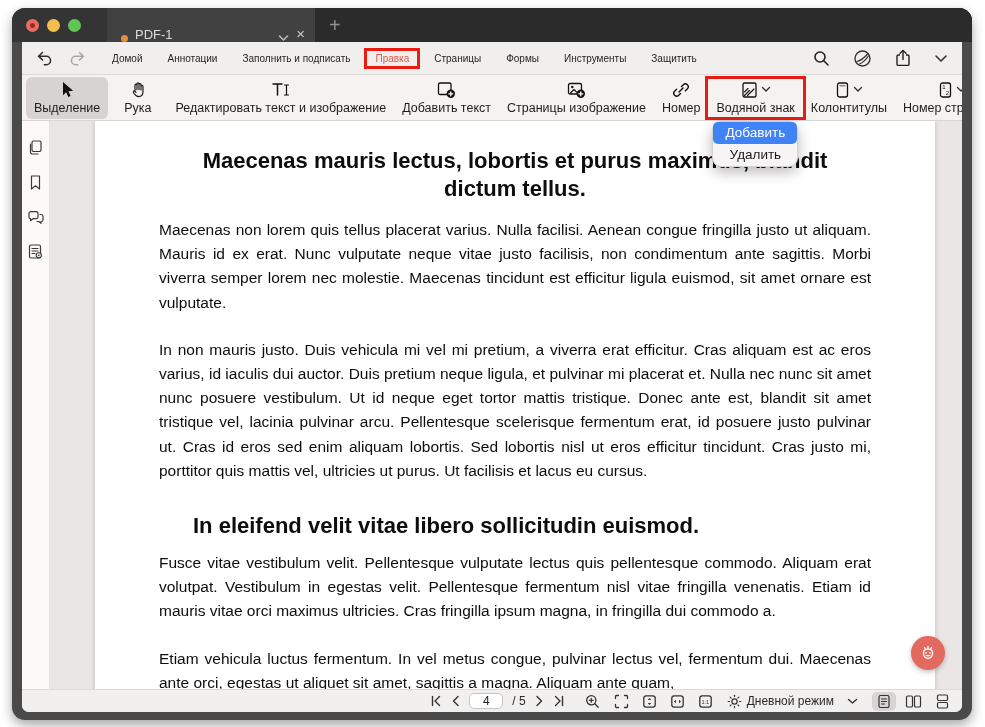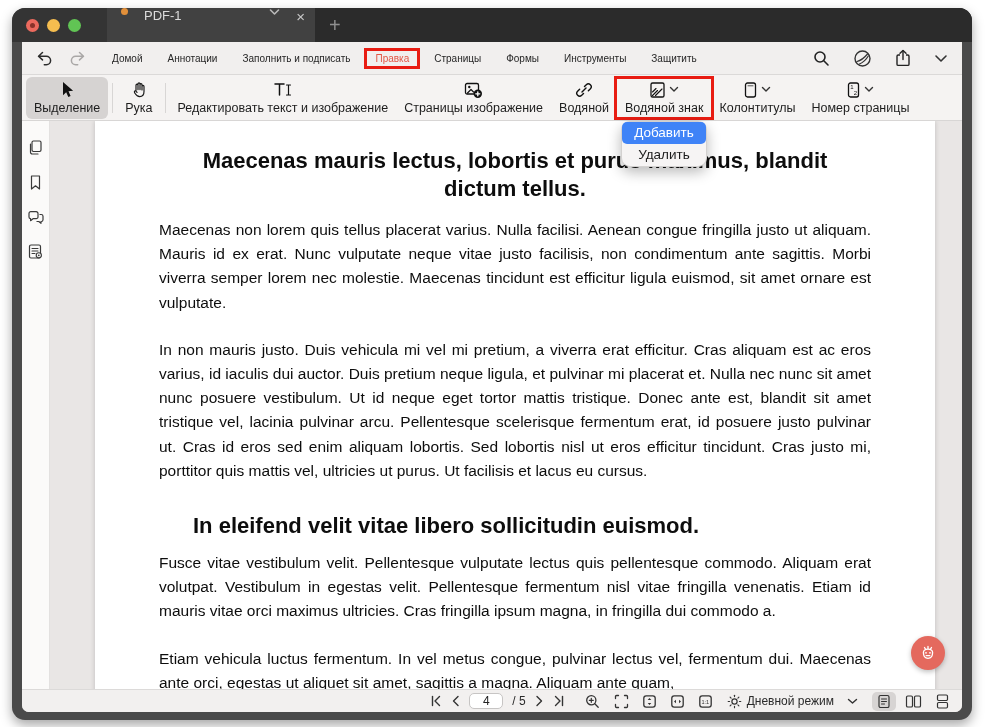--- a/index.html
+++ b/index.html
@@ -16,21 +16,21 @@
   .titlebar { height:34px; background:#343434; border-radius:13px 13px 0 0;
     display:flex; align-items:center; overflow:hidden; }
   .lights { display:flex; gap:8px; padding:0 14px 0 14px; }
   .light { width:13px; height:13px; border-radius:50%; position:relative; }
   .light.red { background:#ec6a5e; }
   .light.red::after { content:""; position:absolute; left:4px; top:4px; width:5px; height:5px;
     border-radius:50%; background:#8a322a; }
   .light.yellow { background:#f5bd4f; }
   .light.green { background:#61c454; }
   .tab { margin-left:12px; height:34px; width:208px; background:#414141;
-    display:flex; align-items:flex-start; gap:16px; padding:0 10px 0 14px; color:#dcdcdc; font-size:13px; }
+    display:flex; align-items:flex-end; gap:7px; padding:0 10px 0 14px; color:#dcdcdc; font-size:13px; }
   .tab .dot { width:7px; height:7px; border-radius:50%; background:#e2903a; flex:0 0 auto; }
   .tab .title { flex:1; }
   .tab-after { flex:1; height:34px; background:#2b2b2b; display:flex; align-items:center; }
   .newtab { color:#8f8f8f; font-size:20px; margin-left:14px; line-height:1; }
 
   
   .content { position:absolute; left:10px; right:10px; top:34px; bottom:8px;
     background:#f1efee; border-radius:0 0 7px 7px; display:flex; flex-direction:column; overflow:hidden; }
 
   
@@ -202,39 +202,51 @@
                 <path d="M13.5 4h4M15.5 4v10M13.5 14h4" fill="none" stroke="#111" stroke-width="1.2" stroke-linecap="round"></path>
               </svg>
         </span>
           </div>
         <div>Редактировать текст и изображение</div>
       </div>
       <div class="tbtn">
         <div class="ticonrow">
             <span>
           <svg width="19" height="18" viewBox="0 0 19 18">
+                <rect x="1.5" y="2" width="12.5" height="11.5" rx="1.6" fill="none" stroke="#111" stroke-width="1.3"></rect>
+                <circle cx="13.8" cy="12.8" r="4.2" fill="#111"></circle>
+                <path d="M13.8 10.8v4M11.8 12.8h4" stroke="#fff" stroke-width="1.3" stroke-linecap="round"></path>
+              </svg>
+        </span>
+          </div>
+        <div>Добавить текст</div>
+      </div>
+      <div class="tbtn">
+        <div class="ticonrow">
+            <span>
+          <svg width="19" height="18" viewBox="0 0 19 18">
                 <rect x="1.5" y="2.5" width="13" height="10.5" rx="1.6" fill="none" stroke="#111" stroke-width="1.3"></rect>
                 <circle cx="5.3" cy="6" r="1.2" fill="#111"></circle>
                 <path d="M3.5 12l3.5-3.5 2.5 2.5" fill="none" stroke="#111" stroke-width="1.2" stroke-linecap="round" stroke-linejoin="round"></path>
                 <circle cx="13.8" cy="12.8" r="4.2" fill="#111"></circle>
                 <path d="M13.8 10.8v4M11.8 12.8h4" stroke="#fff" stroke-width="1.3" stroke-linecap="round"></path>
               </svg>
         </span>
           </div>
         <div>Страницы изображение</div>
       </div>
       <div class="tbtn">
         <div class="ticonrow">
             <span>
           <svg width="18" height="18" viewBox="0 0 18 18">
                 <path d="M9.5 5.5l1.8-1.8a2.9 2.9 0 0 1 4.1 4.1l-2 2M8.5 12.5l-1.8 1.8a2.9 2.9 0 0 1-4.1-4.1l2-2M7 11l4-4" fill="none" stroke="#111" stroke-width="1.4" stroke-linecap="round" stroke-linejoin="round"></path>
               </svg>
         </span>
           </div>
-        <div>Водяной</div>
+        <div>Номер</div>
       </div>
       <div class="tbtn" style="z-index:30;text-align:center;">
         <div class="ticonrow">
           <span>
             <svg width="17" height="18" viewBox="0 0 17 18">
                 <rect x="2" y="2" width="13" height="14" rx="1.6" fill="none" stroke="#111" stroke-width="1.3"></rect>
                 <path d="M3.5 14.5l5-5M3.5 11l3.5-3.5M6.5 14.5l6.5-6.5" stroke="#111" stroke-width="1.1" stroke-linecap="round"></path>
               </svg>
           </span>
           <span>

